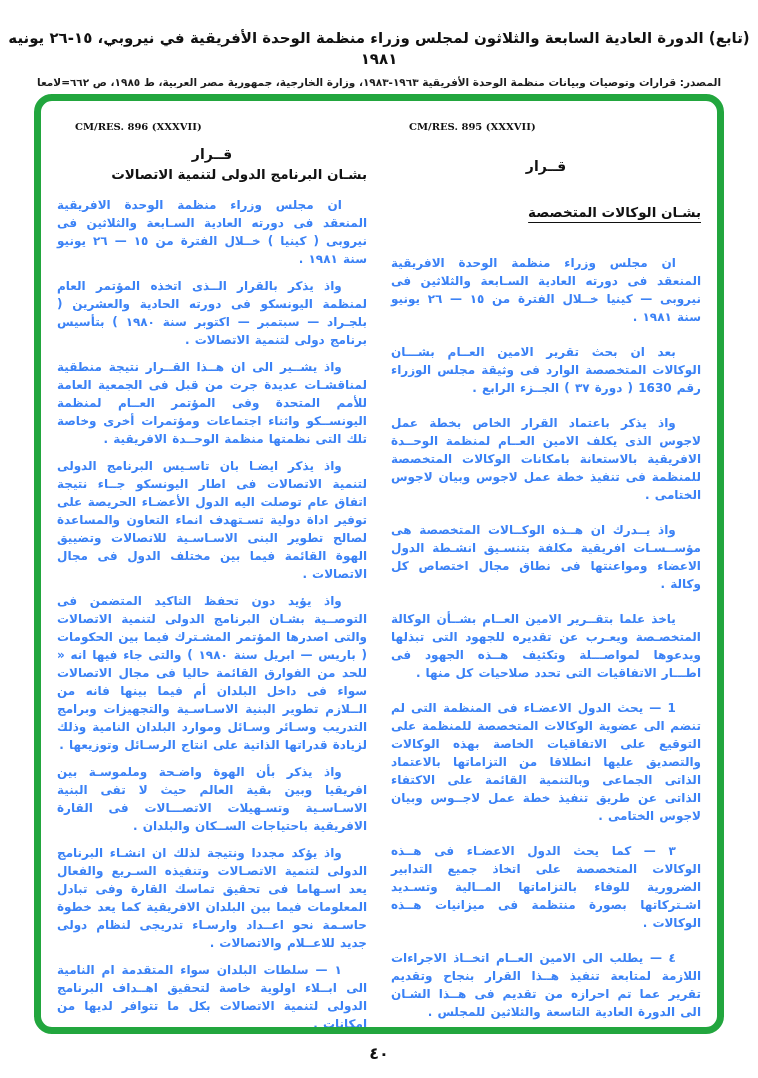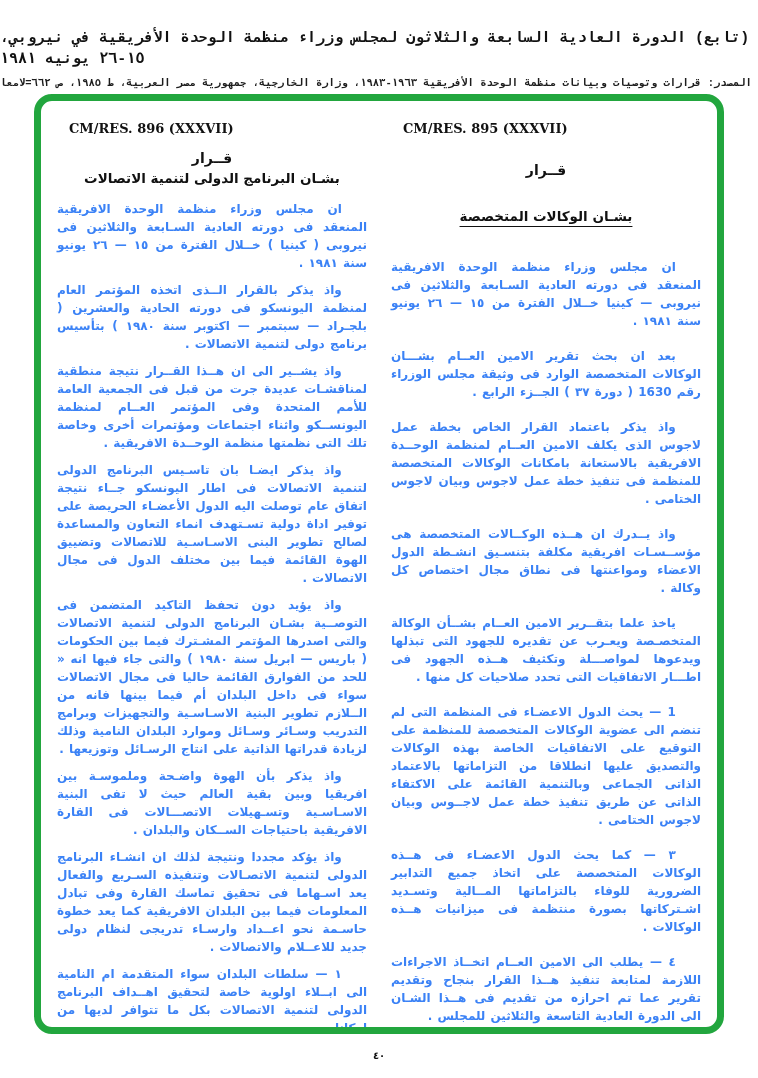--- a/index.html
+++ b/index.html
@@ -2,21 +2,21 @@
 <html lang="ar"><head>
 <meta charset="utf-8">
 <style>
   html,body{margin:0;padding:0;}
   body{
     width:758px;height:1078px;position:relative;background:#ffffff;
     font-family:"DejaVu Sans",sans-serif;color:#161616;overflow:hidden;
   }
   
   .page-header{
-    position:absolute;top:28px;left:0;width:758px;text-align:left;direction:rtl;font-family:Liberation Mono, monospace;
+    position:absolute;top:28px;left:0;width:758px;text-align:center;direction:rtl;
   }
   .page-header .h-line1{
     font-size:15px;font-weight:bold;letter-spacing:0;line-height:1.4;color:#111;
   }
   .page-header .h-line2{
     font-size:10.5px;font-weight:bold;margin-top:6px;color:#1c1c1c;
   }
   
   .green-frame{
     position:absolute;left:34px;top:94px;width:690px;height:940px;
@@ -24,45 +24,45 @@
     overflow:hidden;background:#ffffff;
   }
   .columns{
     display:flex;direction:rtl;gap:24px;padding:14px 16px 0 16px;
     height:100%;box-sizing:border-box;
   }
   .col{flex:1;min-width:0;}
   
   .cm-ref{
     direction:ltr;text-align:left;font-family:"DejaVu Serif",serif;
-    font-weight:bold;font-size:13px;margin:6px 0 4px 12px;color:#111;
+    font-weight:bold;font-size:10px;margin:6px 0 4px 18px;color:#111;
   }
   .res-title{
     text-align:center;font-weight:bold;font-size:14px;color:#111;
   }
   .res-subtitle{
-    text-align:center;font-weight:bold;font-size:13.5px;color:#111;
+    font-weight:bold;font-size:13.5px;color:#111;
   }
   .col-895 .res-title{margin:26px 0 30px;}
   .col-895 .res-subtitle{margin:0 0 34px;text-decoration:underline;text-underline-offset:5px;}
   .col-896 .res-title{margin:14px 0 4px;}
   .col-896 .res-subtitle{margin:0 0 14px;}
   .col p{
     direction:rtl;text-align:justify;text-indent:2.1em;
     font-size:12px;font-weight:bold;line-height:1.5;margin:0;color:#3b82f6;
     word-spacing:1px;
   }
   .col-896 p{margin-bottom:9px;}
   .col-895 p{margin-bottom:17px;}
   .col p.no-indent{text-indent:2.1em;}
   
   .page-footer{
     position:absolute;left:0;top:1044px;width:758px;text-align:center;
   }
-  .page-number{font-size:10px;font-weight:bold;color:#111;}
+  .page-number{font-size:16px;font-weight:bold;color:#111;}
 </style>
 </head>
 <body>
 
 <div class="page-header">
   <div class="h-line1">(تابع) الدورة العادية السابعة والثلاثون لمجلس وزراء منظمة الوحدة الأفريقية في نيروبي، ١٥-٢٦ يونيه ١٩٨١</div>
   <div class="h-line2">المصدر: قرارات وتوصيات وبيانات منظمة الوحدة الأفريقية ١٩٦٣-١٩٨٣، وزارة الخارجية، جمهورية مصر العربية، ط ١٩٨٥، ص ٦٦٢=لامعا</div>
 </div>
 
 <div class="green-frame">

